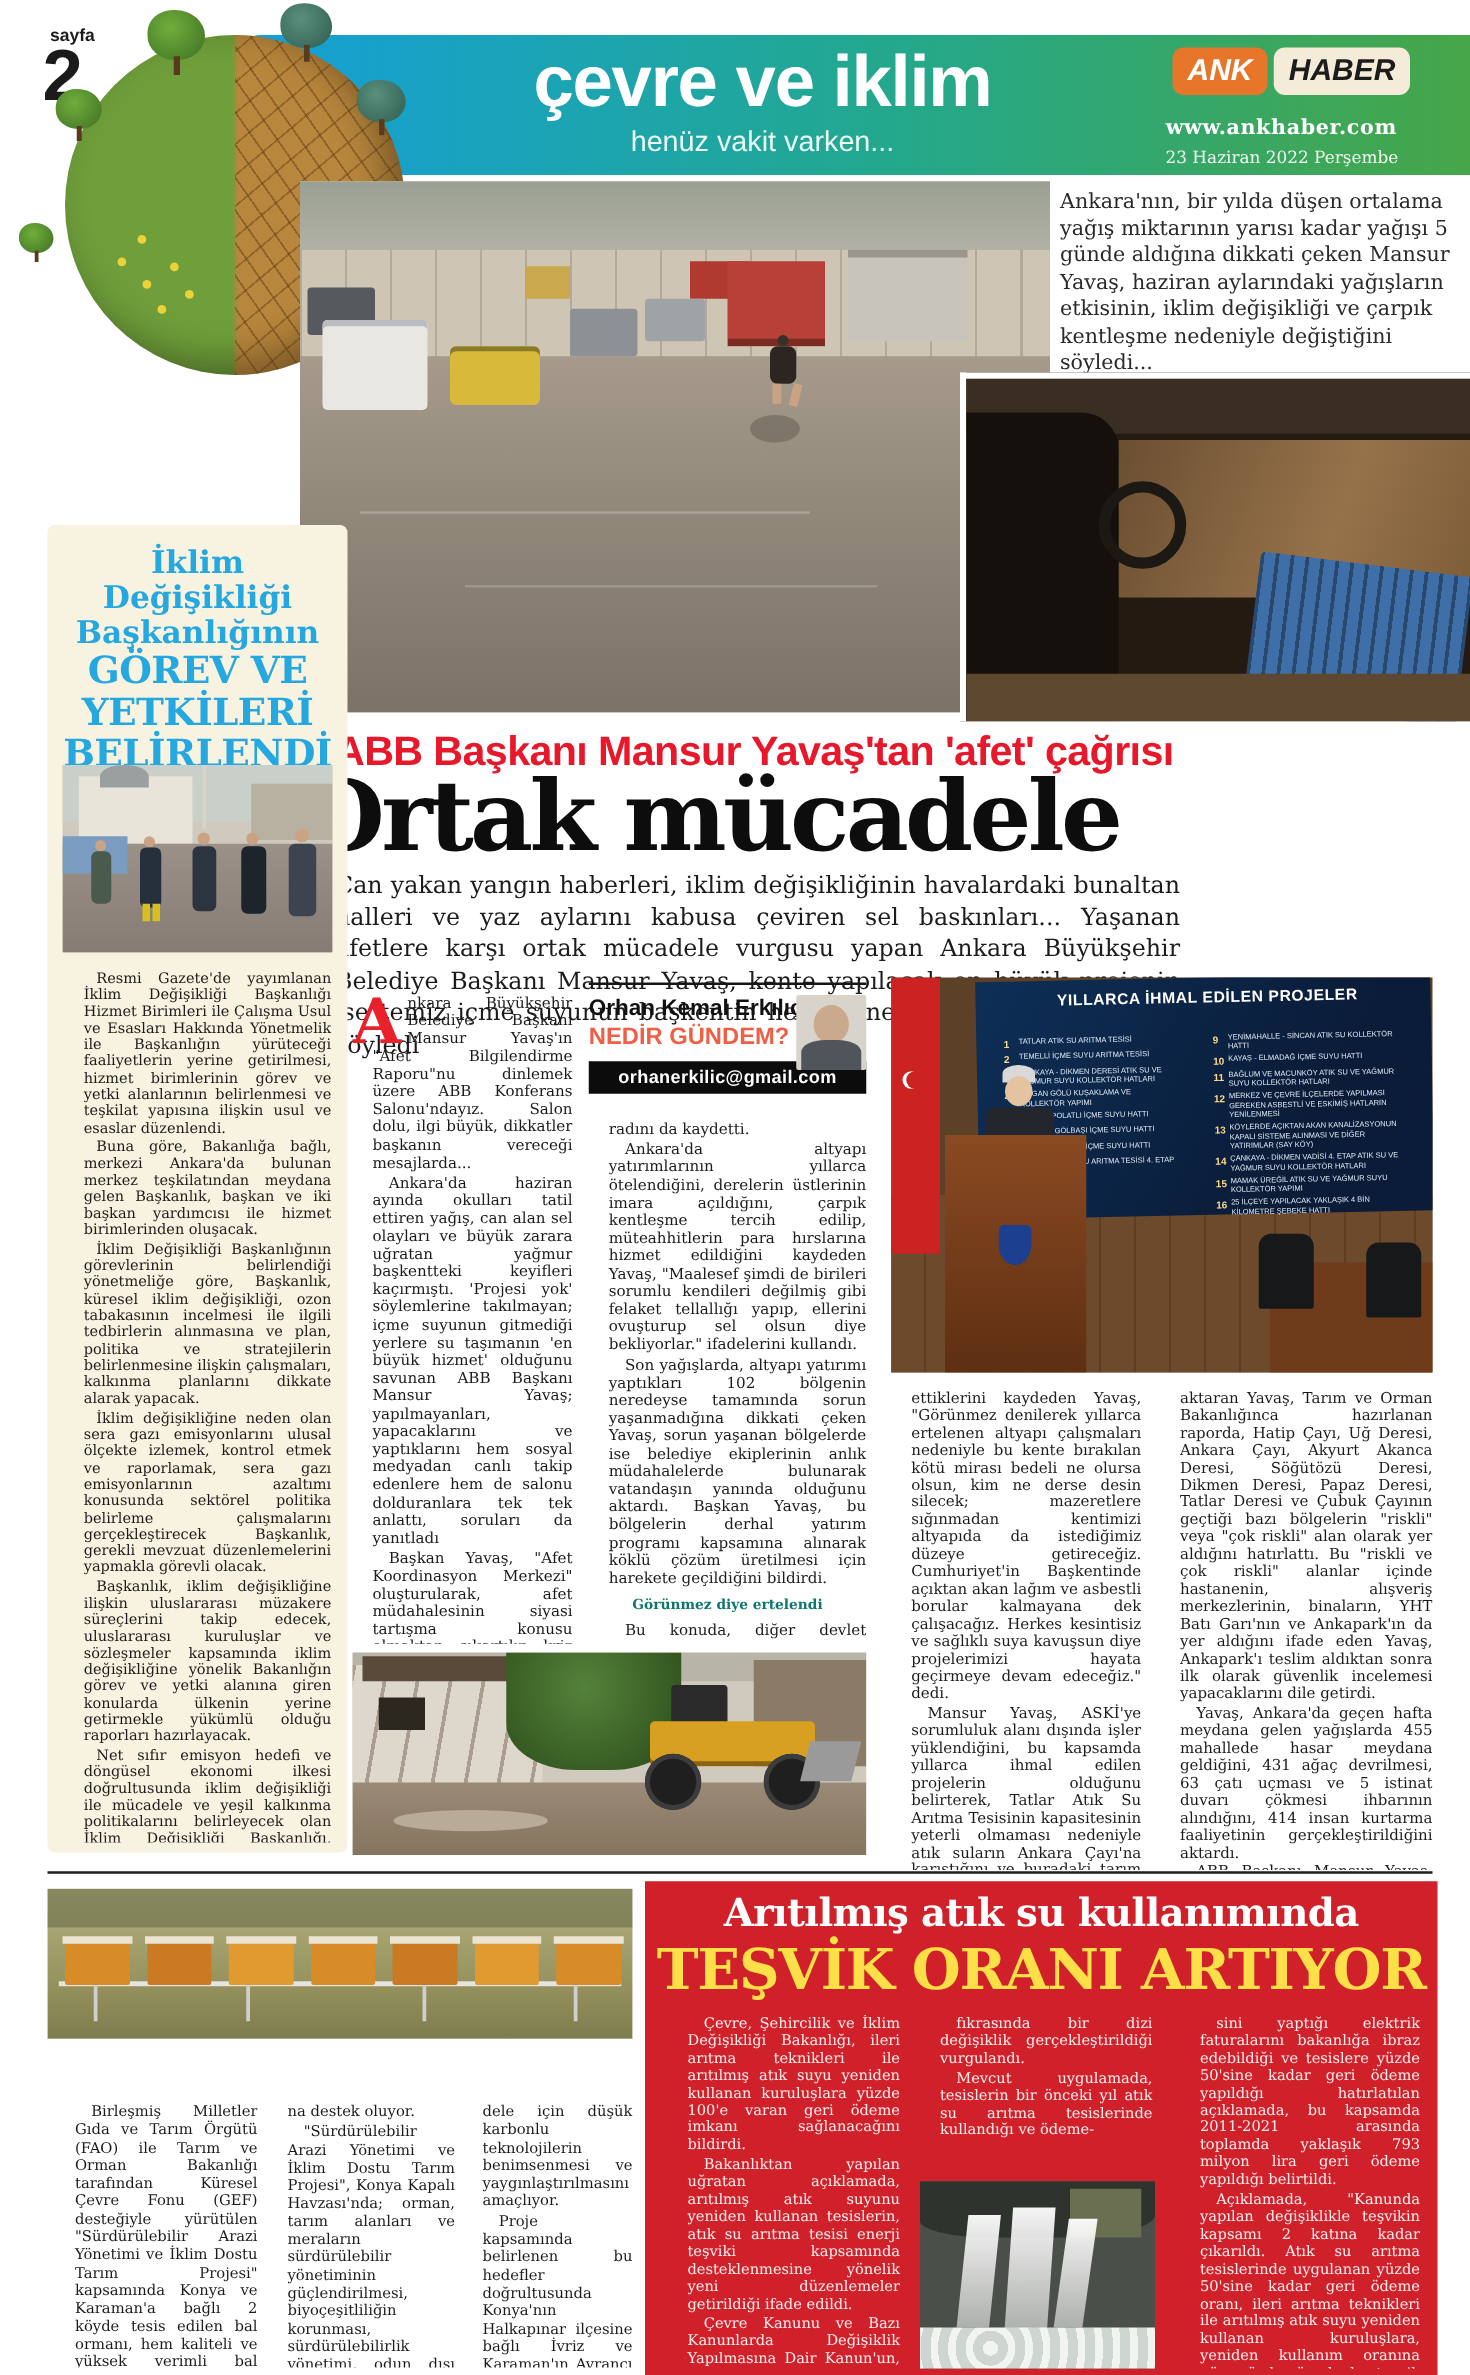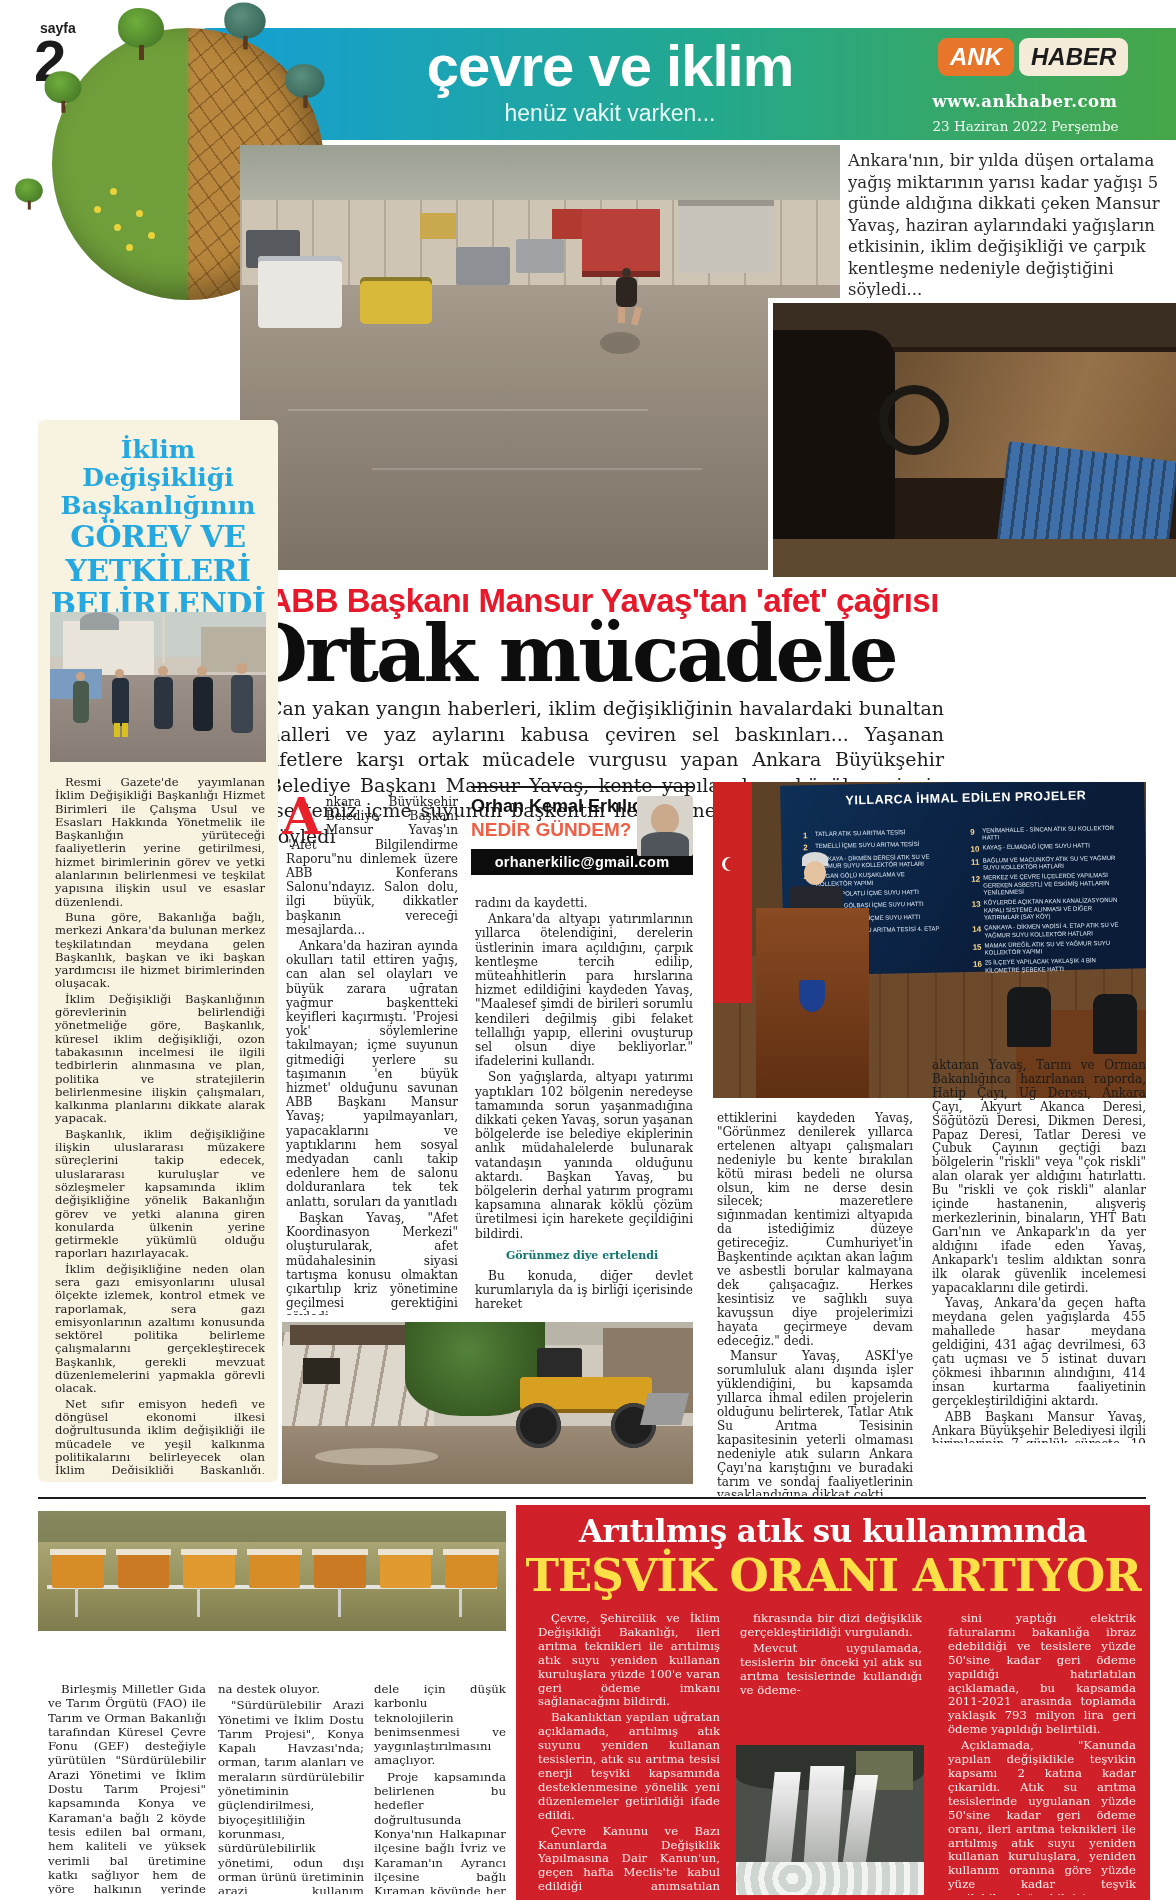--- a/index.html
+++ b/index.html
@@ -1,21 +1,21 @@
 <!DOCTYPE html>
 <html><head>
 <meta charset="utf-8">
 <style>
   html,body{margin:0;padding:0;background:#e8e8e8;}
   .page{position:relative;width:1176px;height:1900px;background:#ffffff;overflow:hidden;
         font-family:"DejaVu Serif",serif;color:#1b1b1b;margin:0 auto;}
   .abs{position:absolute;}
   .photo{position:absolute;overflow:hidden;background:#cfcabd;}
   .ph{position:absolute;}
-  p.body{margin:0 0 2px 4px;text-indent:13px;text-align:justify;}
+  p.body{margin:0 0 2px 16px;text-indent:13px;text-align:justify;}
   .col{position:absolute;font-size:12.1px;line-height:14.2px;overflow:hidden;}
   .subhead{color:#0f766e;font-weight:700;text-align:center;font-size:11px;line-height:16px;margin:7px 0 5px;text-indent:0;font-family:"DejaVu Serif",serif;}
   
   .banner{position:absolute;left:192px;top:28px;width:984px;height:112px;border-radius:16px 0 0 16px;
           background:linear-gradient(90deg,#149fd8 0%,#23a88e 52%,#46a648 100%);}
   .m-title{position:absolute;left:330px;top:32px;width:560px;text-align:center;color:#fff;
            font-family:"Liberation Sans",sans-serif;font-weight:700;font-size:58px;letter-spacing:-1px;}
   .m-tag{position:absolute;left:330px;top:100px;width:560px;text-align:center;color:#eafaf5;
          font-family:"Liberation Sans",sans-serif;font-size:23px;}
   .logo{position:absolute;left:938px;top:38px;display:flex;gap:5px;font-family:"Liberation Sans",sans-serif;
@@ -290,21 +290,21 @@
     <div class="deskR"></div>
     <div class="chair" style="right:22%;bottom:16%;"></div>
     <div class="chair" style="right:2%;bottom:14%;"></div>
   </div>
 
   <div class="col" style="left:713px;top:1112px;width:200px;height:384px;font-size:12px;line-height:13.9px;">
     <p class="body" style="text-indent:0;">ettiklerini kaydeden Yavaş, "Görünmez denilerek yıllarca ertelenen altyapı çalışmaları nedeniyle bu kente bırakılan kötü mirası bedeli ne olursa olsun, kim ne derse desin silecek; mazeretlere sığınmadan kentimizi altyapıda da istediğimiz düzeye getireceğiz. Cumhuriyet'in Başkentinde açıktan akan lağım ve asbestli borular kalmayana dek çalışacağız. Herkes kesintisiz ve sağlıklı suya kavuşsun diye projelerimizi hayata geçirmeye devam edeceğiz." dedi.</p>
     <p class="body">Mansur Yavaş, ASKİ'ye sorumluluk alanı dışında işler yüklendiğini, bu kapsamda yıllarca ihmal edilen projelerin olduğunu belirterek, Tatlar Atık Su Arıtma Tesisinin kapasitesinin yeterli olmaması nedeniyle atık suların Ankara Çayı'na karıştığını ve buradaki tarım ve sondaj faaliyetlerinin yasaklandığına dikkat çekti.</p>
 
   </div>
-  <div class="col" style="left:928px;top:1059px;width:218px;height:384px;font-size:12px;line-height:13.9px;">
+  <div class="col" style="left:928px;top:1112px;width:218px;height:384px;font-size:12px;line-height:13.9px;">
     <p class="body" style="text-indent:0;">aktaran Yavaş, Tarım ve Orman Bakanlığınca hazırlanan raporda, Hatip Çayı, Uğ Deresi, Ankara Çayı, Akyurt Akanca Deresi, Söğütözü Deresi, Dikmen Deresi, Papaz Deresi, Tatlar Deresi ve Çubuk Çayının geçtiği bazı bölgelerin "riskli" veya "çok riskli" alan olarak yer aldığını hatırlattı. Bu "riskli ve çok riskli" alanlar içinde hastanenin, alışveriş merkezlerinin, binaların, YHT Batı Garı'nın ve Ankapark'ın da yer aldığını ifade eden Yavaş, Ankapark'ı teslim aldıktan sonra ilk olarak güvenlik incelemesi yapacaklarını dile getirdi.</p>
     <p class="body">Yavaş, Ankara'da geçen hafta meydana gelen yağışlarda 455 mahallede hasar meydana geldiğini, 431 ağaç devrilmesi, 63 çatı uçması ve 5 istinat duvarı çökmesi ihbarının alındığını, 414 insan kurtarma faaliyetinin gerçekleştirildiğini aktardı.</p>
     <p class="body">ABB Başkanı Mansur Yavaş, Ankara Büyükşehir Belediyesi ilgili birimlerinin 7 günlük süreçte, 19 bin 370 olaya müdahale edildiğini söyledi.</p>
   </div>
 
   <div class="photo" style="left:282px;top:1322px;width:411px;height:162px;">
     <div class="ph" style="left:0;top:0;width:100%;height:14%;background:#b8b4a8;"></div>
     <div class="ph" style="left:0;top:6%;width:37%;height:66%;background:#ded8cc repeating-linear-gradient(100deg,rgba(70,50,30,.35) 0 3px,transparent 3px 26px);"></div>
     <div class="ph" style="left:2%;top:2%;width:35%;height:12%;background:#5a4a3a;"></div>
     <div class="ph" style="left:5%;top:22%;width:9%;height:16%;background:#2c2820;"></div>
@@ -347,22 +347,22 @@
       <div class="ph" style="left:48%;top:43%;width:19px;height:52px;border-radius:5px;background:#2c3440;"></div>
       <div class="ph" style="left:68%;top:36%;width:10px;height:10px;border-radius:50%;background:#c9a384;"></div>
       <div class="ph" style="left:66%;top:43%;width:20px;height:54px;border-radius:5px;background:#1e242c;"></div>
       <div class="ph" style="left:86%;top:34%;width:11px;height:11px;border-radius:50%;background:#c9a384;"></div>
       <div class="ph" style="left:84%;top:42%;width:22px;height:58px;border-radius:5px;background:#3c4450;"></div>
     </div>
     <div class="sb-text">
       <p class="body" style="text-indent:10px;">Resmi Gazete'de yayımlanan İklim Değişikliği Başkanlığı Hizmet Birimleri ile Çalışma Usul ve Esasları Hakkında Yönetmelik ile Başkanlığın yürüteceği faaliyetlerin yerine getirilmesi, hizmet birimlerinin görev ve yetki alanlarının belirlenmesi ve teşkilat yapısına ilişkin usul ve esaslar düzenlendi.</p>
       <p class="body" style="text-indent:10px;">Buna göre, Bakanlığa bağlı, merkezi Ankara'da bulunan merkez teşkilatından meydana gelen Başkanlık, başkan ve iki başkan yardımcısı ile hizmet birimlerinden oluşacak.</p>
       <p class="body" style="text-indent:10px;">İklim Değişikliği Başkanlığının görevlerinin belirlendiği yönetmeliğe göre, Başkanlık, küresel iklim değişikliği, ozon tabakasının incelmesi ile ilgili tedbirlerin alınmasına ve plan, politika ve stratejilerin belirlenmesine ilişkin çalışmaları, kalkınma planlarını dikkate alarak yapacak.</p>
+      <p class="body" style="text-indent:10px;">İklim değişikliğine neden olan sera gazı emisyonlarını ulusal ölçekte izlemek, kontrol etmek ve raporlamak, sera gazı emisyonlarının azaltımı konusunda sektörel politika belirleme çalışmalarını gerçekleştirecek Başkanlık, gerekli mevzuat düzenlemelerini yapmakla görevli olacak.</p>
       <p class="body" style="text-indent:10px;">Başkanlık, iklim değişikliğine ilişkin uluslararası müzakere süreçlerini takip edecek, uluslararası kuruluşlar ve sözleşmeler kapsamında iklim değişikliğine yönelik Bakanlığın görev ve yetki alanına giren konularda ülkenin yerine getirmekle yükümlü olduğu raporları hazırlayacak.</p>
-      <p class="body" style="text-indent:10px;">İklim değişikliğine neden olan sera gazı emisyonlarını ulusal ölçekte izlemek, kontrol etmek ve raporlamak, sera gazı emisyonlarının azaltımı konusunda sektörel politika belirleme çalışmalarını gerçekleştirecek Başkanlık, gerekli mevzuat düzenlemelerini yapmakla görevli olacak.</p>
       <p class="body" style="text-indent:10px;">Net sıfır emisyon hedefi ve döngüsel ekonomi ilkesi doğrultusunda iklim değişikliği ile mücadele ve yeşil kalkınma politikalarını belirleyecek olan İklim Değişikliği Başkanlığı, strateji ve eylem planlarının hazırlanması için gerekli çalışmaları kalkınma planlarını dikkate alarak yapacak ve Koordinasyon Kuruluna sunacak.</p>
 
     </div>
   </div>
 
   <div class="photo" style="left:38px;top:1511px;width:468px;height:120px;">
     <div class="ph" style="left:0;top:0;width:100%;height:100%;background:linear-gradient(#b5b183,#97945f 60%,#7e7c4e);"></div>
     <div class="ph" style="left:0;top:0;width:100%;height:26%;background:rgba(90,96,60,.5);"></div>
     <div class="ph" style="left:2%;top:62%;width:96%;height:4px;background:#e4e4e0;"></div>
     <div class="ph" style="left:8%;top:64%;width:3px;height:24%;background:#cfcfcf;"></div>

